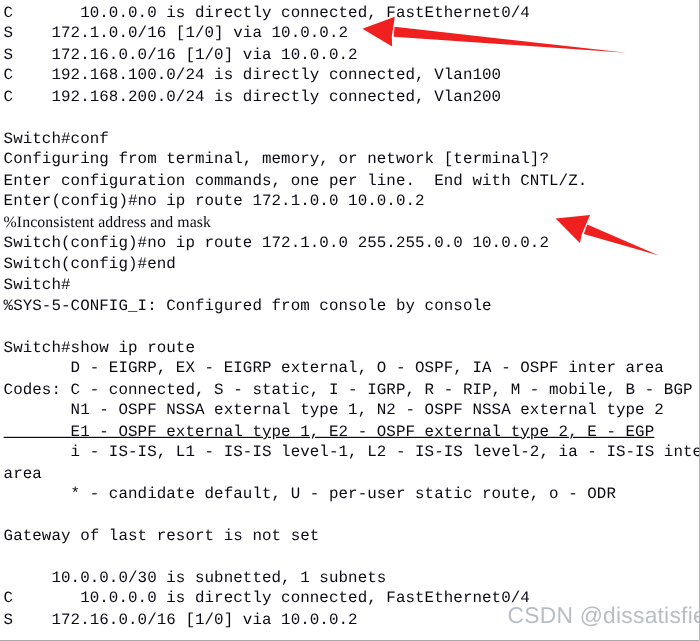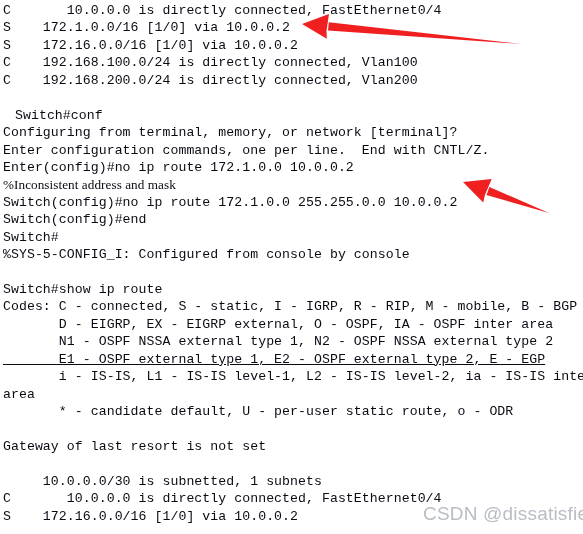--- a/index.html
+++ b/index.html
@@ -64,33 +64,33 @@
 
 <div id="screen">
 
   <div id="terminal" style="background: rgb(255, 255, 255);">
       <div class="line" style="color: rgb(10, 10, 20);">C       10.0.0.0 is directly connected, FastEthernet0/4</div>
       <div class="line" style="color: rgb(10, 10, 20);">S    172.1.0.0/16 [1/0] via 10.0.0.2</div>
       <div class="line" style="color: rgb(10, 10, 20);">S    172.16.0.0/16 [1/0] via 10.0.0.2</div>
       <div class="line" style="color: rgb(10, 10, 20);">C    192.168.100.0/24 is directly connected, Vlan100</div>
       <div class="line" style="color: rgb(10, 10, 20);">C    192.168.200.0/24 is directly connected, Vlan200</div>
       <div class="line blank" style="color: rgb(10, 10, 20);">&nbsp;</div>
-      <div class="line" style="color: rgb(10, 10, 20); margin-left: 12px;">Switch#conf</div>
+      <div class="line" style="color: rgb(10, 10, 20);">Switch#conf</div>
       <div class="line" style="color: rgb(10, 10, 20);">Configuring from terminal, memory, or network [terminal]?</div>
       <div class="line" style="color: rgb(10, 10, 20);">Enter configuration commands, one per line.  End with CNTL/Z.</div>
       <div class="line" style="color: rgb(10, 10, 20);">Enter(config)#no ip route 172.1.0.0 10.0.0.2</div>
       <div class="line" style="color: rgb(10, 10, 20); font-family: Liberation Serif, serif;">%Inconsistent address and mask</div>
       <div class="line" style="color: rgb(10, 10, 20);">Switch(config)#no ip route 172.1.0.0 255.255.0.0 10.0.0.2</div>
       <div class="line" style="color: rgb(10, 10, 20);">Switch(config)#end</div>
       <div class="line" style="color: rgb(10, 10, 20);">Switch#</div>
       <div class="line" style="color: rgb(10, 10, 20);">%SYS-5-CONFIG_I: Configured from console by console</div>
       <div class="line blank" style="color: rgb(10, 10, 20);">&nbsp;</div>
       <div class="line" style="color: rgb(10, 10, 20);">Switch#show ip route</div>
+      <div class="line" style="color: rgb(10, 10, 20);">       D - EIGRP, EX - EIGRP external, O - OSPF, IA - OSPF inter area</div>
       <div class="line" style="color: rgb(10, 10, 20);">Codes: C - connected, S - static, I - IGRP, R - RIP, M - mobile, B - BGP</div>
-      <div class="line" style="color: rgb(10, 10, 20);">       D - EIGRP, EX - EIGRP external, O - OSPF, IA - OSPF inter area</div>
       <div class="line" style="color: rgb(10, 10, 20);">       N1 - OSPF NSSA external type 1, N2 - OSPF NSSA external type 2</div>
       <div class="line" style="color: rgb(10, 10, 20); text-decoration: underline;">       E1 - OSPF external type 1, E2 - OSPF external type 2, E - EGP</div>
       <div class="line" style="color: rgb(10, 10, 20);">       i - IS-IS, L1 - IS-IS level-1, L2 - IS-IS level-2, ia - IS-IS inter</div>
       <div class="line" style="color: rgb(10, 10, 20);">area</div>
       <div class="line" style="color: rgb(10, 10, 20);">       * - candidate default, U - per-user static route, o - ODR</div>
       <div class="line blank" style="color: rgb(10, 10, 20);">&nbsp;</div>
       <div class="line" style="color: rgb(10, 10, 20);">Gateway of last resort is not set</div>
       <div class="line blank" style="color: rgb(10, 10, 20);">&nbsp;</div>
       <div class="line" style="color: rgb(10, 10, 20);">     10.0.0.0/30 is subnetted, 1 subnets</div>
       <div class="line" style="color: rgb(10, 10, 20);">C       10.0.0.0 is directly connected, FastEthernet0/4</div>

